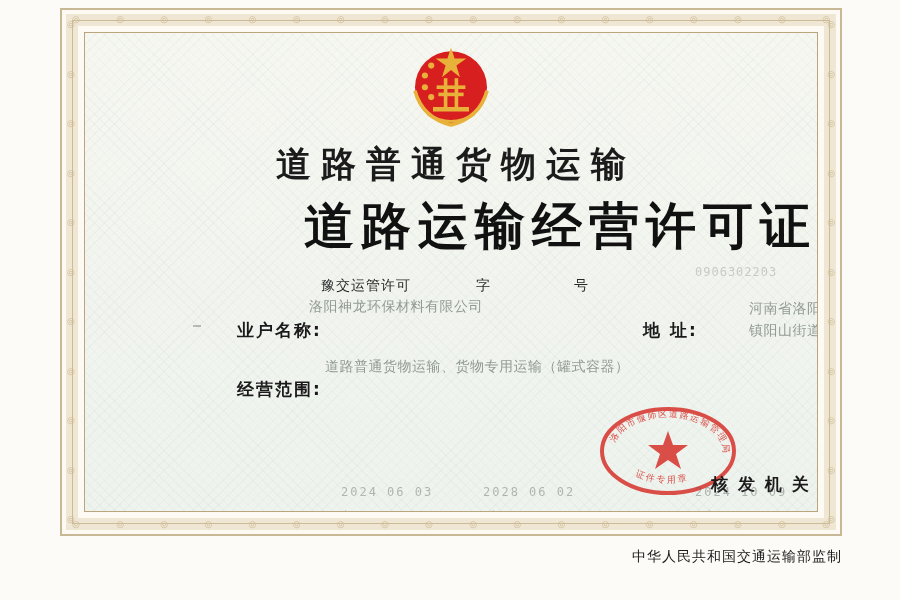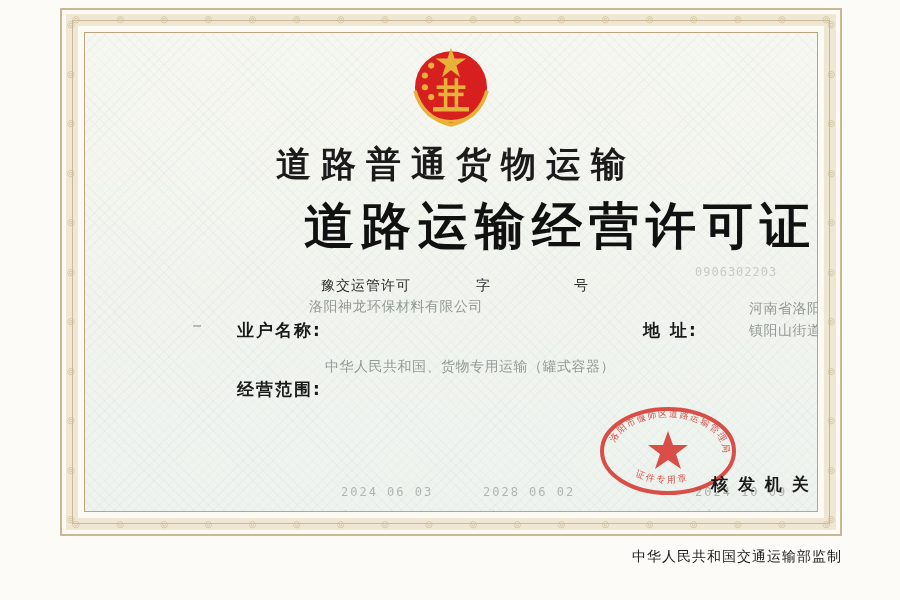--- a/index.html
+++ b/index.html
@@ -374,21 +374,21 @@
 
     <div class="tiny-mark"></div>
 
     <div class="label lbl-name">业户名称:</div>
     <div class="value val-name">洛阳神龙环保材料有限公司</div>
 
     <div class="label lbl-addr">地  址:</div>
     <div class="value val-addr">河南省洛阳市偃师区缑氏镇阳山街道香峪村1组</div>
 
     <div class="label lbl-scope">经营范围:</div>
-    <div class="value val-scope">中华人民共和国、货物专用运输（罐式容器）</div>
+    <div class="value val-scope">道路普通货物运输、货物专用运输（罐式容器）</div>
 
     <svg class="seal" viewBox="0 0 150 92">
       <g opacity="0.82">
         <ellipse cx="75" cy="46" rx="66" ry="42" fill="none" stroke="#d62a24" stroke-width="4"></ellipse>
         <path d="M75 26 L80 40 L95 40 L83 49 L88 64 L75 55 L62 64 L67 49 L55 40 L70 40 Z" fill="#d62a24"></path>
         <path id="sealTop" d="M 20 46 A 55 34 0 0 1 130 46" fill="none"></path>
         <text font-size="9" fill="#d62a24" font-family="DejaVu Sans, sans-serif" letter-spacing="1.5">
           <textPath href="#sealTop" startOffset="6%">洛阳市偃师区道路运输管理局</textPath>
         </text>
         <path id="sealBottom" d="M 28 58 A 50 30 0 0 0 122 58" fill="none"></path>

